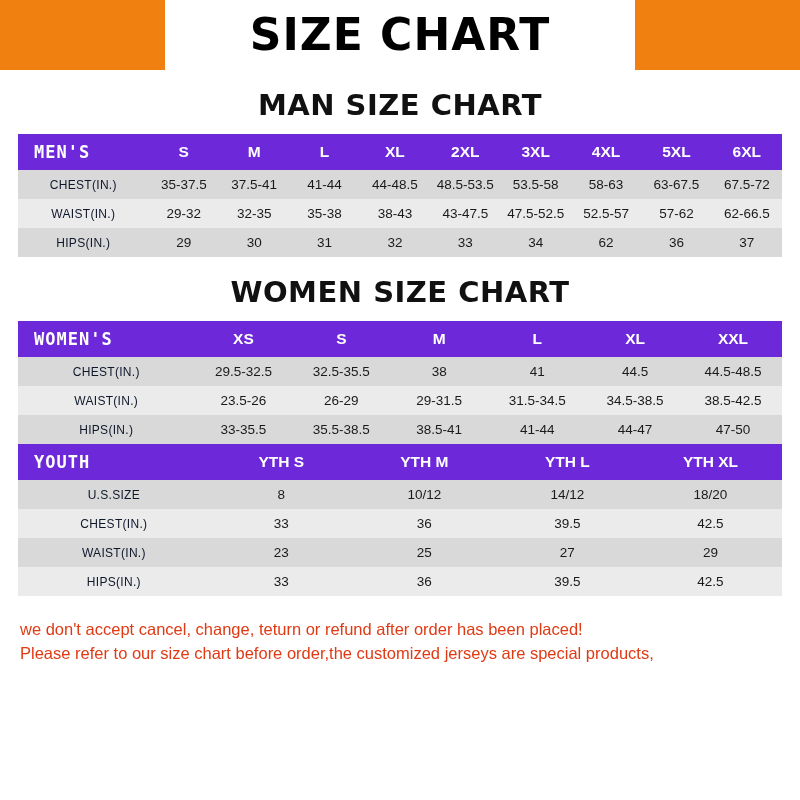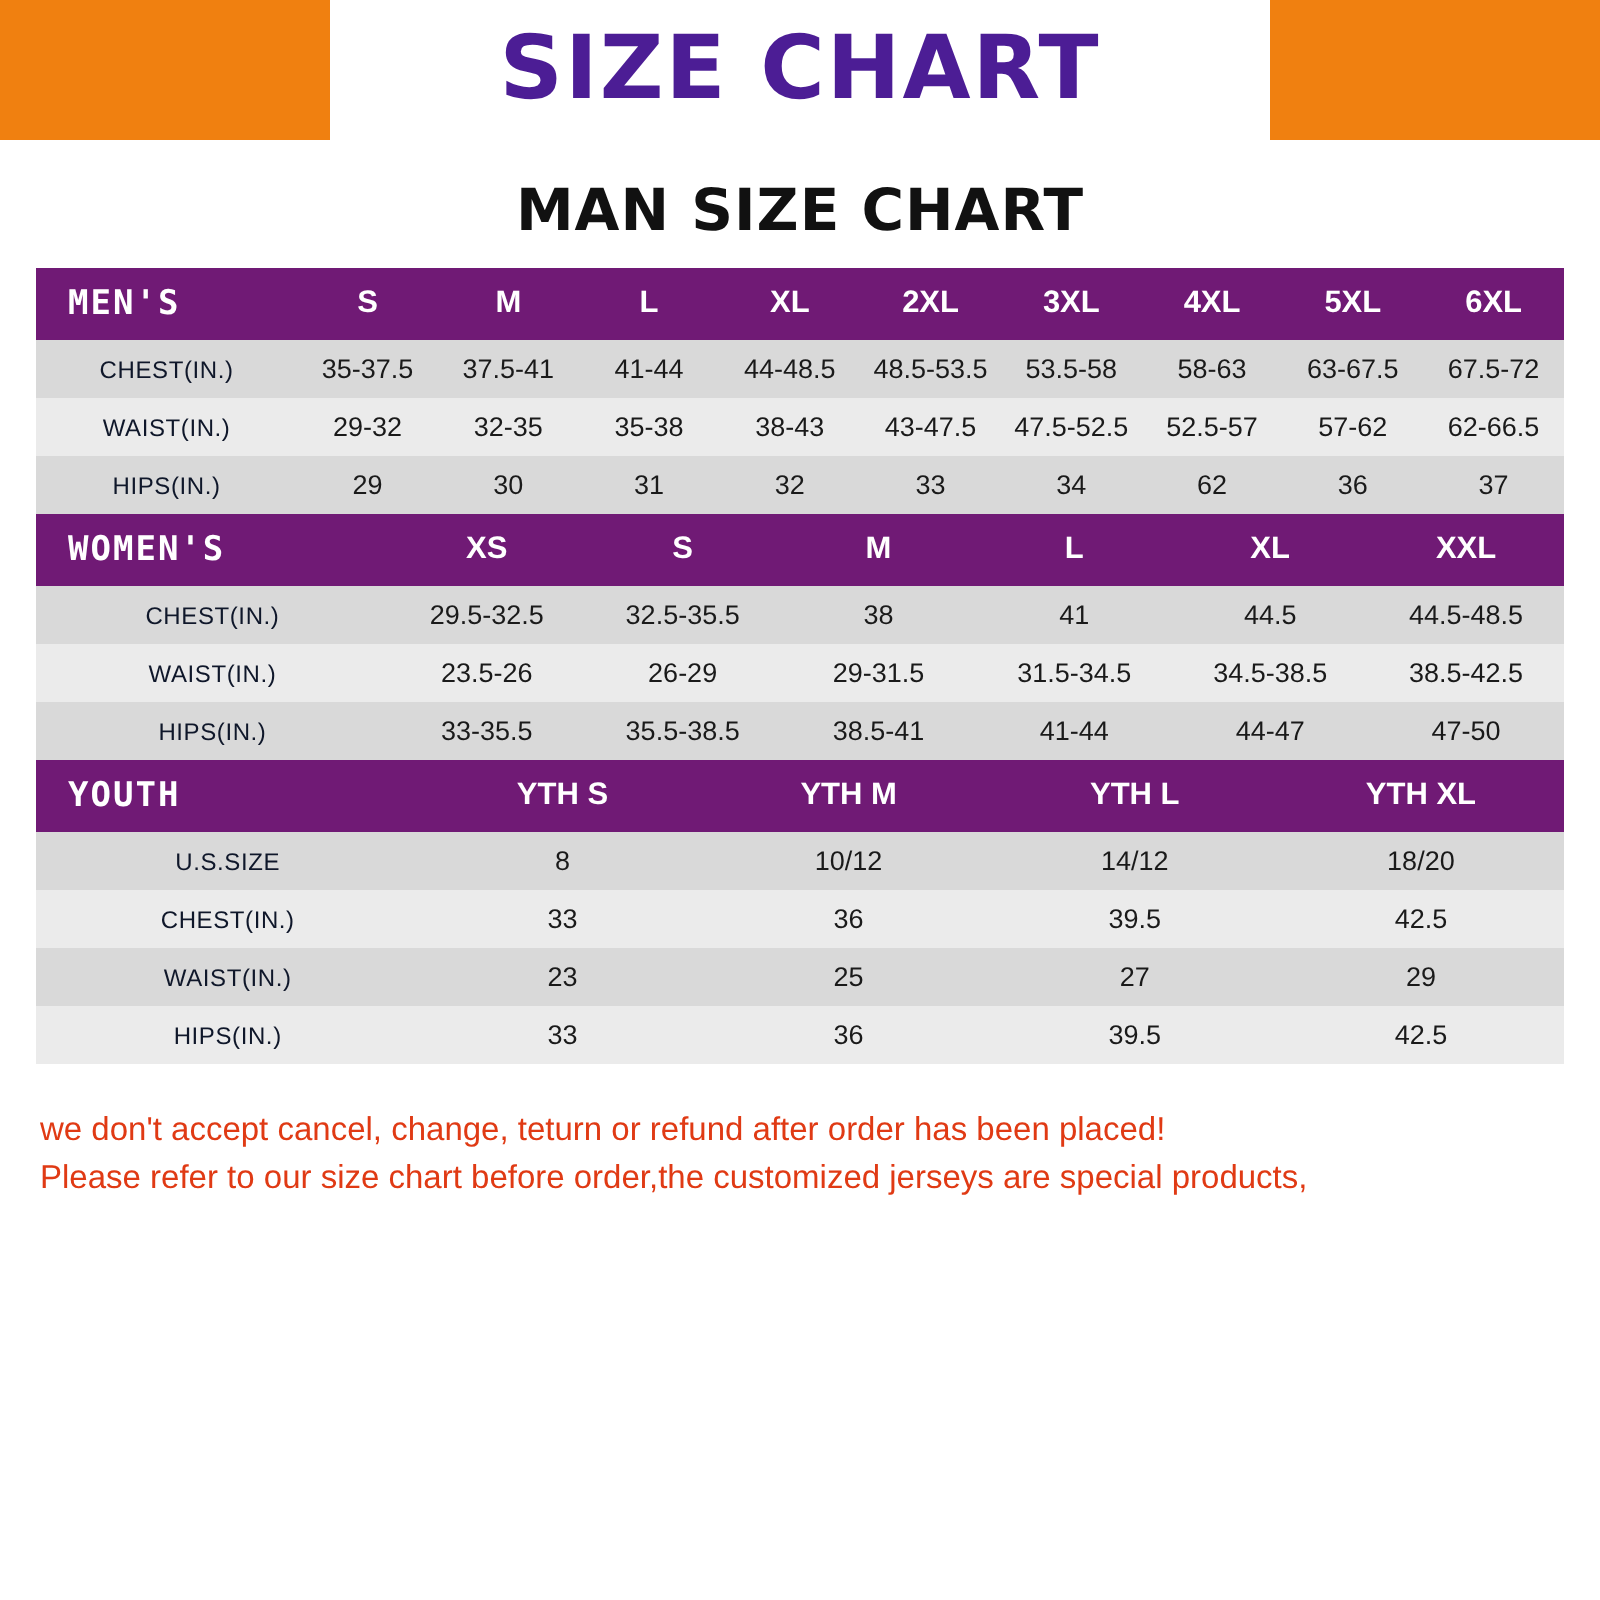--- a/index.html
+++ b/index.html
@@ -38,21 +38,21 @@
     height: 70px;
     background: #ffffff;
   }
   .banner-title {
     position: relative;
     z-index: 2;
     font-family: "DejaVu Sans", sans-serif;
     font-weight: bold;
     font-size: 44px;
     letter-spacing: 1px;
-    color: #4c1d95;
+    color: #000000;
     line-height: 70px;
   }
   
   .section {
     padding: 0 18px;
   }
   .section-title {
     text-align: center;
     font-family: "DejaVu Sans", sans-serif;
     font-weight: bold;
@@ -69,21 +69,21 @@
   table.chart th, table.chart td {
     text-align: center;
     padding: 0;
     height: 29px;
     font-size: 13.5px;
     color: #1a1a1a;
     font-family: "Liberation Sans", sans-serif;
     vertical-align: middle;
   }
   table.chart thead tr {
-    background: #701a75;
+    background: #6d28d9;
   }
   table.chart thead th {
     color: #ffffff;
     font-weight: bold;
     font-size: 15px;
     height: 36px;
     font-family: "DejaVu Sans Mono", monospace;
     letter-spacing: 0.5px;
   }
   table.chart thead th.size-h {
@@ -182,20 +182,21 @@
           <td>34</td>
           <td>62</td>
           <td>36</td>
           <td>37</td>
         </tr>
       </tbody>
     </table>
   </div>
 
   <div class="section">
+    <div class="section-title">WOMEN SIZE CHART</div>
     <table class="chart">
       <thead>
         <tr>
           <th class="row-h women-col-0">WOMEN'S</th>
           <th class="size-h">XS</th>
           <th class="size-h">S</th>
           <th class="size-h">M</th>
           <th class="size-h">L</th>
           <th class="size-h">XL</th>
           <th class="size-h">XXL</th>

